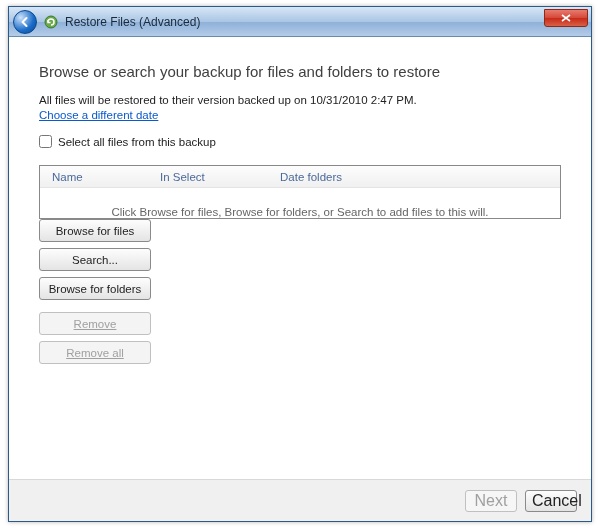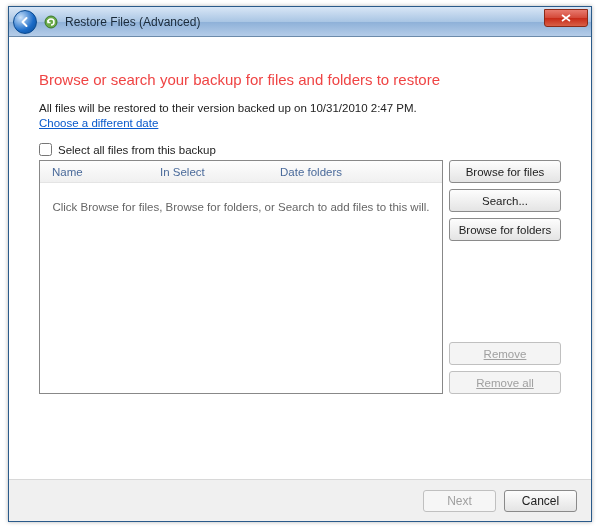--- a/index.html
+++ b/index.html
@@ -71,24 +71,24 @@
   justify-content: center;
 }
 .close-btn svg { display: block; }
 .content {
   flex: 1;
   padding: 22px 30px 0 30px;
   display: flex;
   flex-direction: column;
 }
 .heading {
-  color: #ef4444;
+  color: #404040;
   font-size: 15px;
   font-weight: 400;
-  margin: 12px 0 14px 0;
+  margin: 4px 0 14px 0;
 }
 .infotext {
   color: #222;
   font-size: 11.5px;
   margin: 0 0 3px 0;
 }
 .linktext {
   color: #0a5acc;
   text-decoration: underline;
   font-size: 11.5px;
@@ -98,22 +98,23 @@
   margin-top: 14px;
   display: flex;
   align-items: center;
   gap: 6px;
   font-size: 11.5px;
   color: #222;
 }
 .selrow input { margin: 0; }
 .mainrow {
   display: flex;
-  gap: 6px;
-  margin-top: 4px;
+  gap: 0;
+  margin-top: 17px;
+  flex-direction: column;
 }
 .listbox {
   flex: 1;
   border: 1px solid #888;
   height: 234px;
   background: #fff;
   display: flex;
   flex-direction: column;
 }
 .listhdr {
@@ -167,26 +168,26 @@
   border-top: 1px solid #d8d8d8;
   height: 42px;
   background: #f0f0f0;
   display: flex;
   align-items: center;
   justify-content: flex-end;
   gap: 8px;
   padding: 0 14px;
 }
 .fbtn {
-  width: 73px;
+  width: 52px;
   height: 22px;
   border: 1px solid #8a8a8a;
   background: linear-gradient(to bottom,#fdfdfd,#e4e4e4);
   border-radius: 3px;
-  font-size: 12px;
+  font-size: 16px;
   font-family: inherit;
   color: #222;
 }
 .fbtn:disabled {
   color: #a0a0a0;
   border-color: #c0c0c0;
   background: #f6f6f6;
 }
 </style>
 </head>

